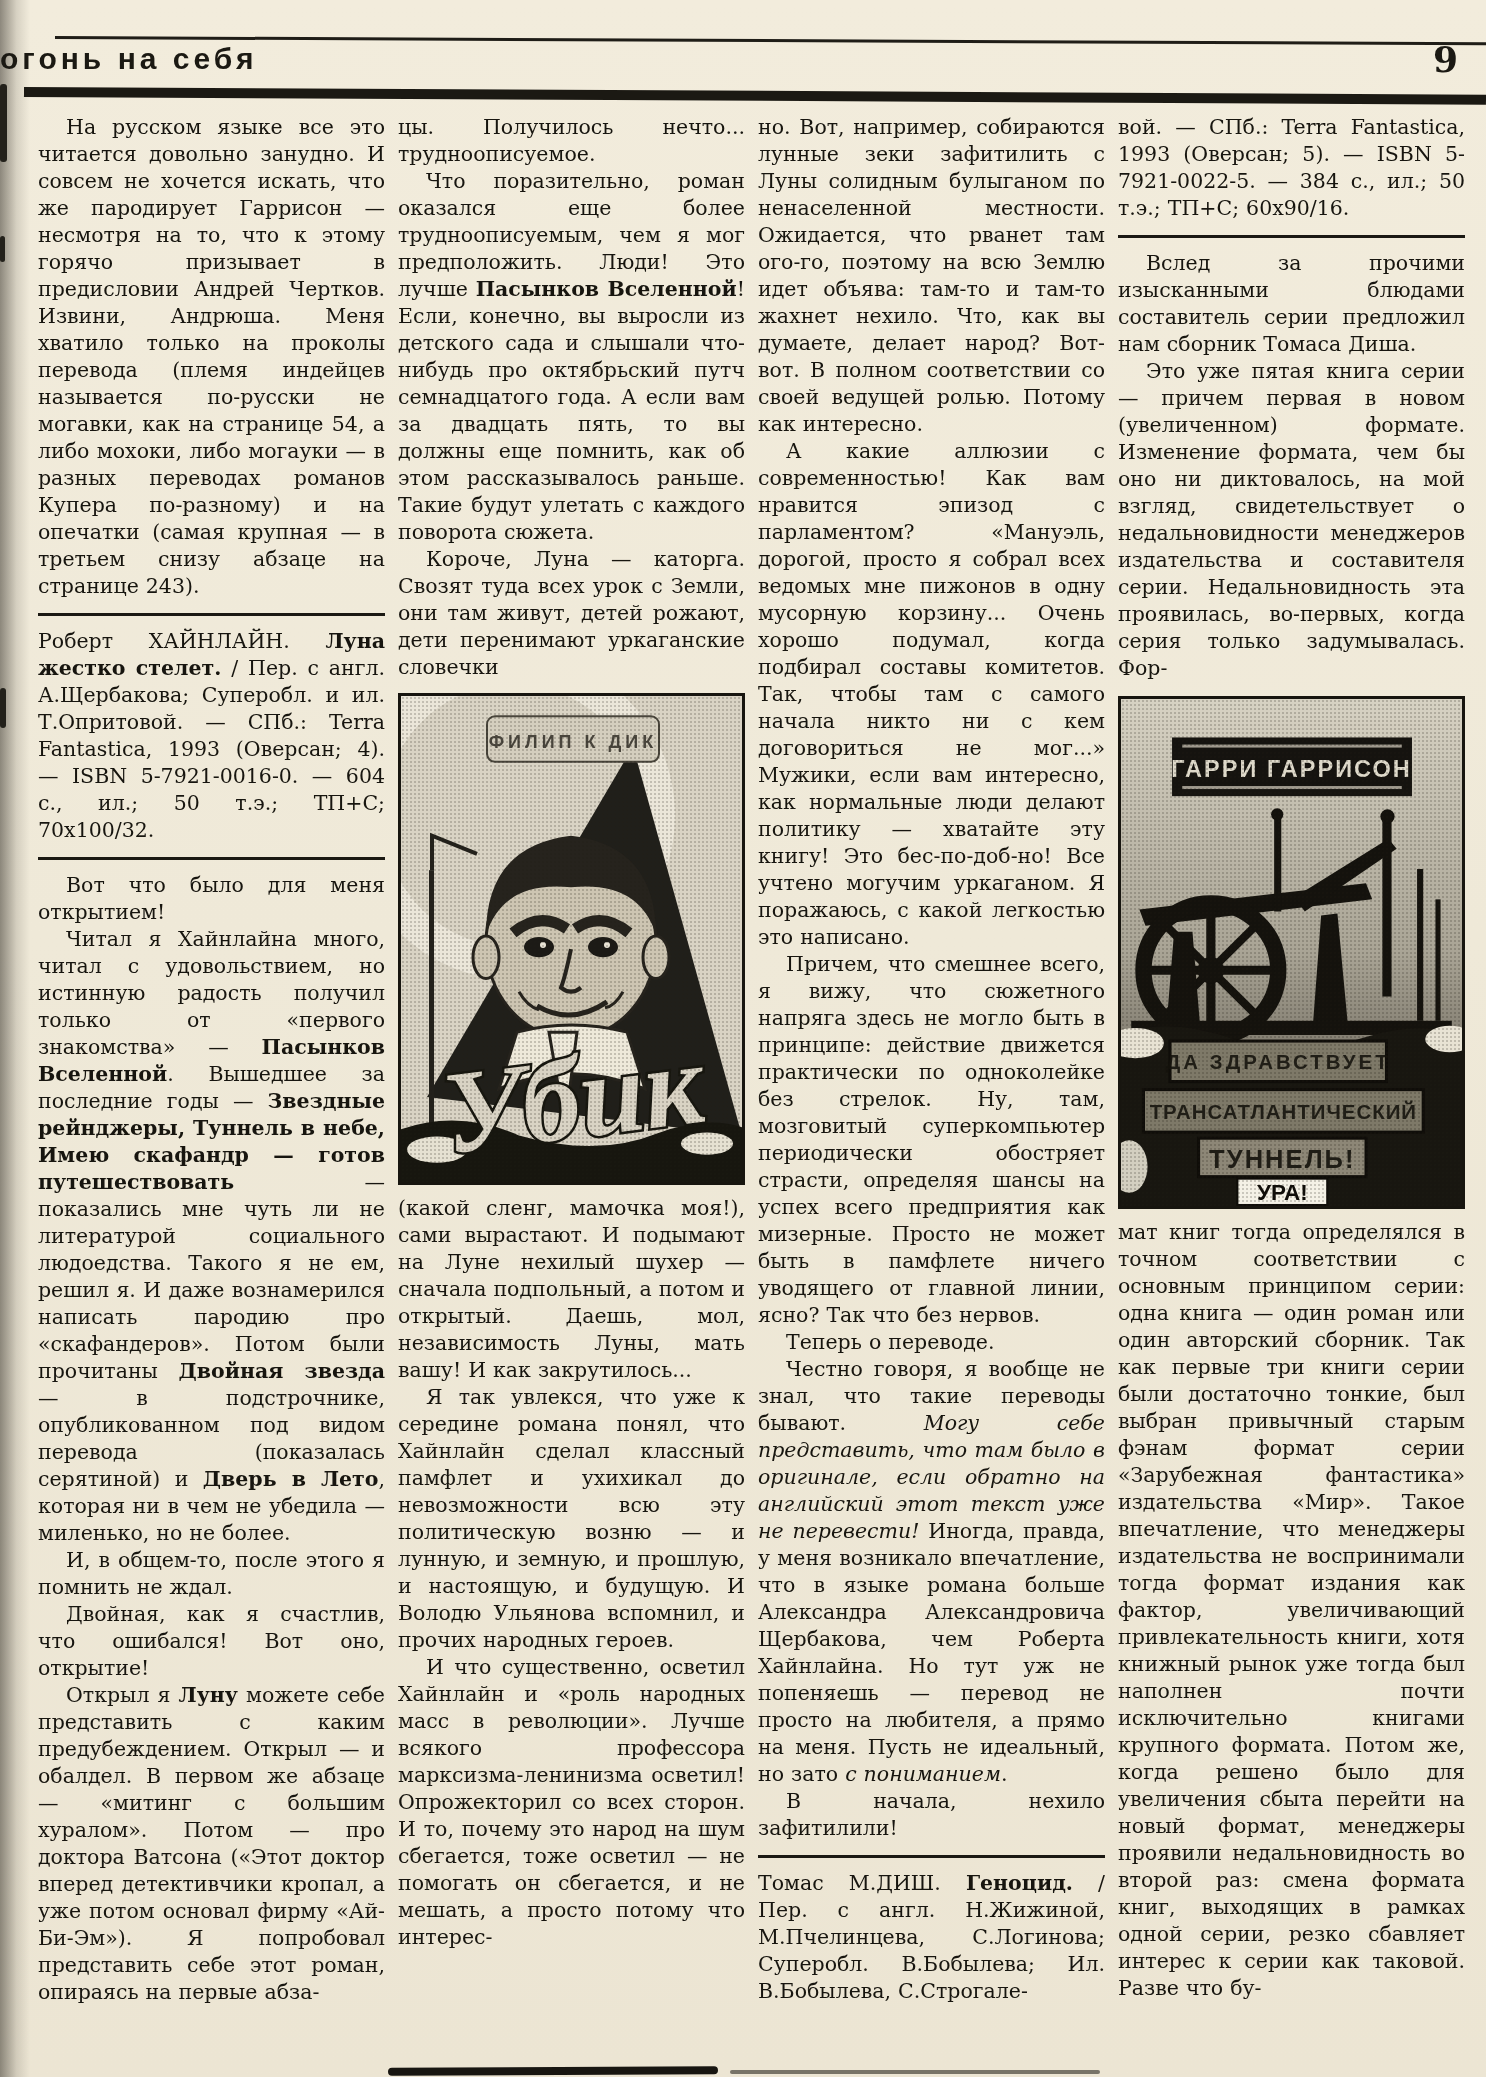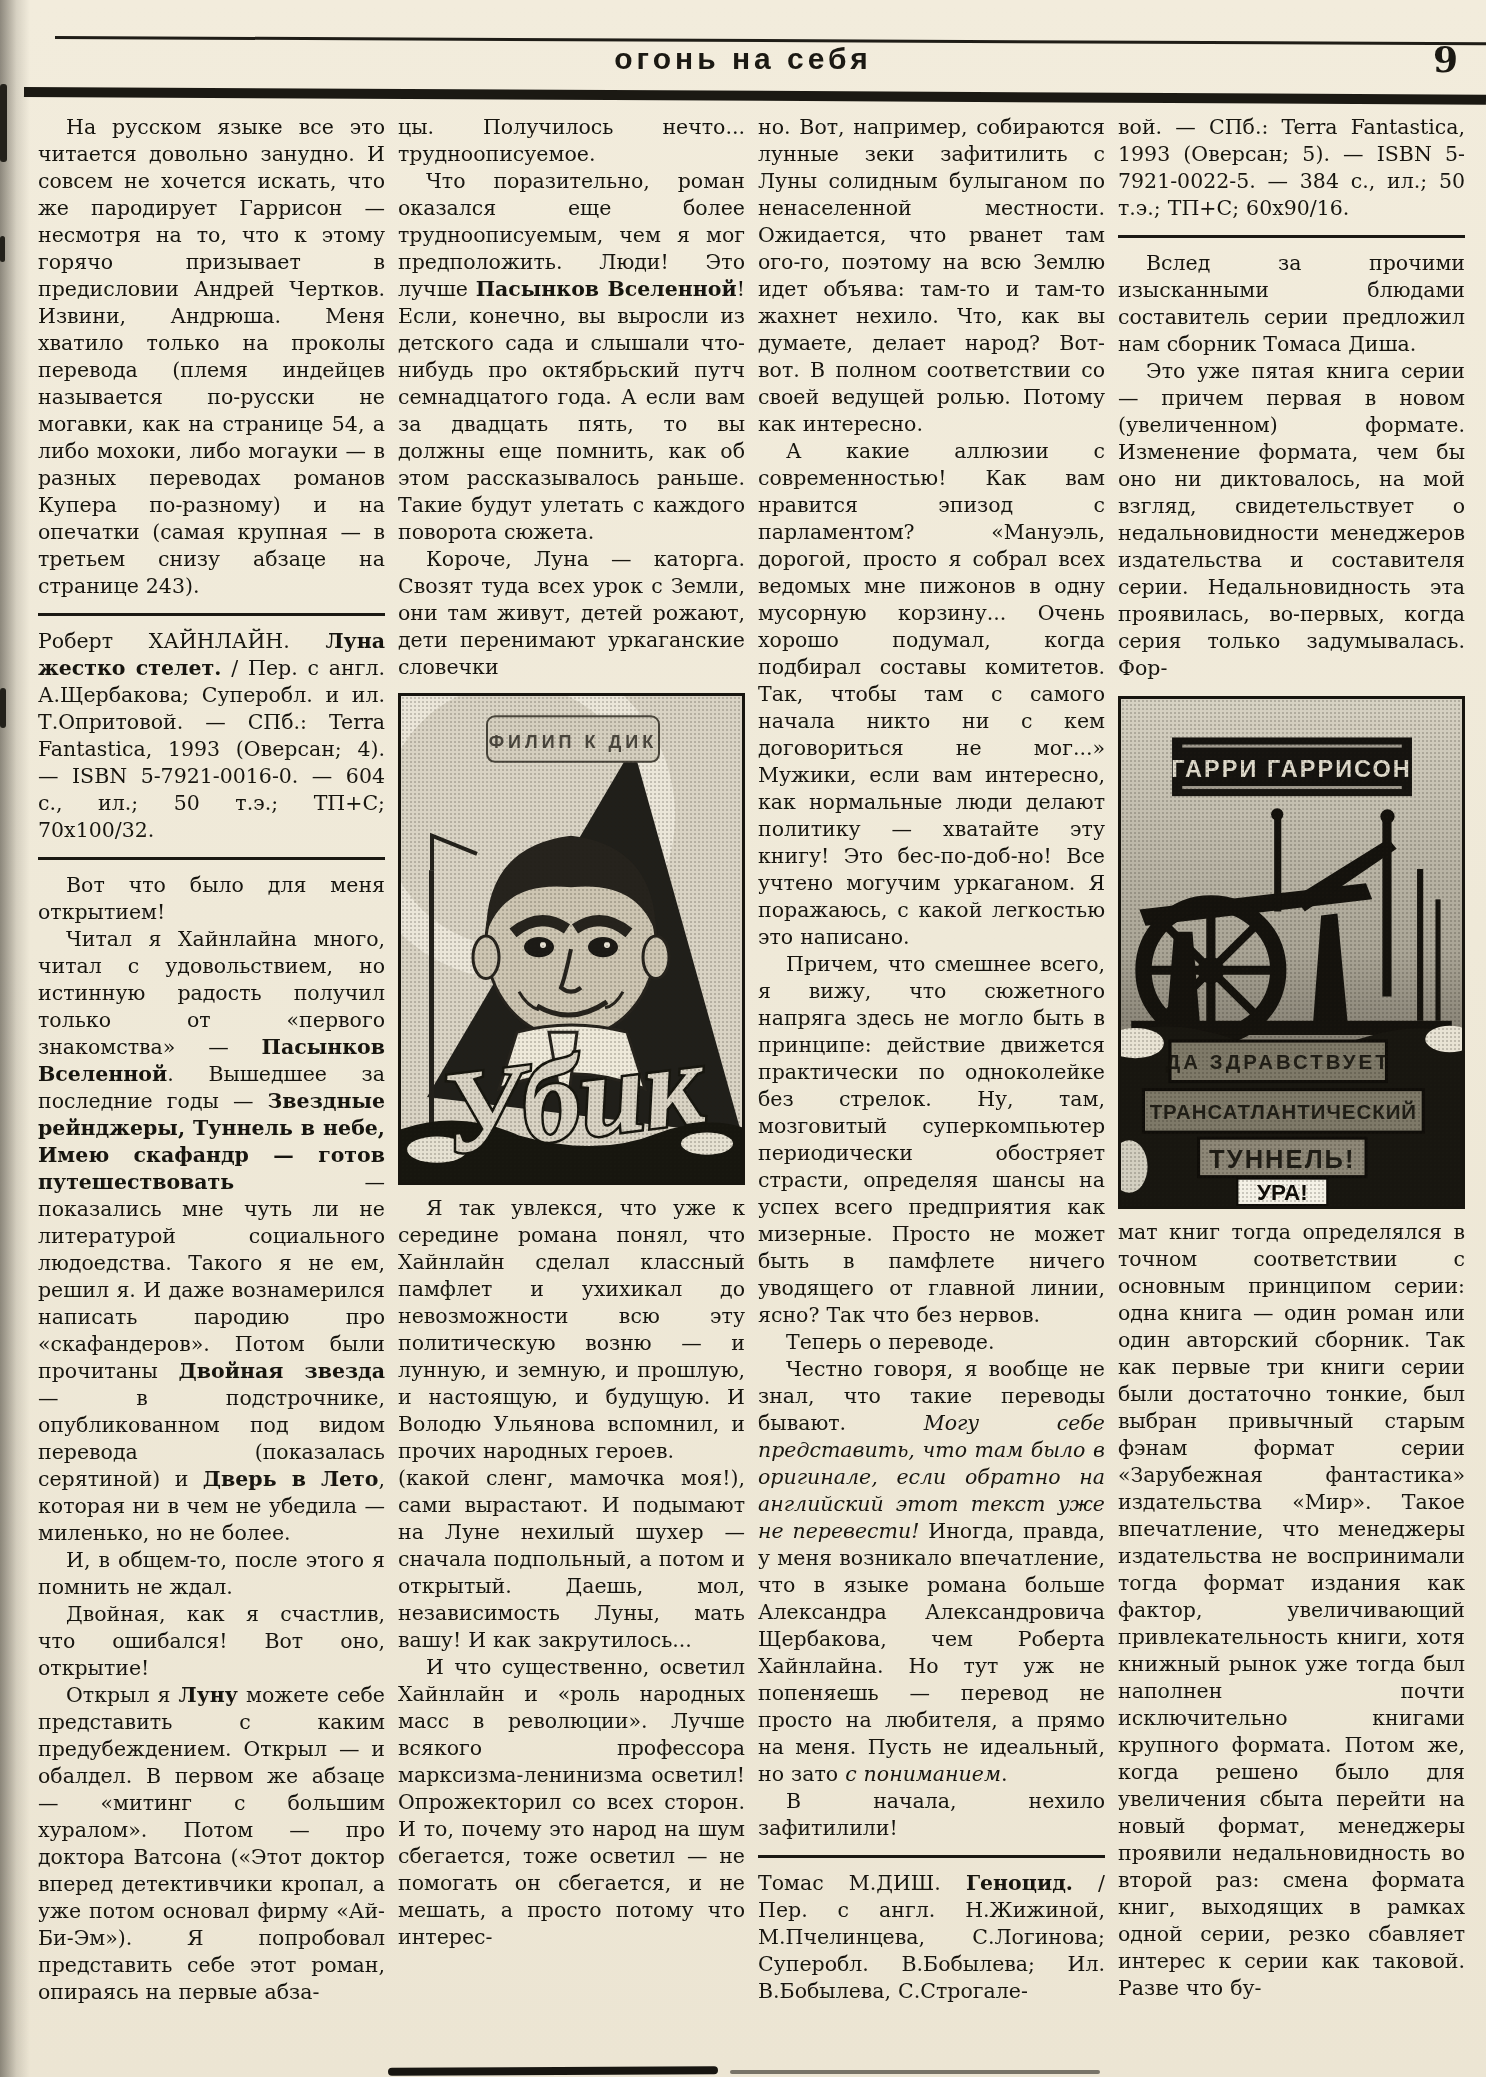--- a/index.html
+++ b/index.html
@@ -19,21 +19,21 @@
   .edge-mark{position:absolute;background:#23211b;border-radius:3px;}
   .m1{left:0;top:84px;width:7px;height:78px;}
   .m2{left:0;top:236px;width:5px;height:26px;}
   .m3{left:0;top:688px;width:6px;height:40px;}
   .bottom-smudge{position:absolute;left:388px;top:2067px;width:330px;height:8px;background:#181611;border-radius:4px;transform:rotate(-.3deg);}
   .bottom-smudge2{position:absolute;left:730px;top:2070px;width:370px;height:4px;background:#3a372e;opacity:.65;border-radius:3px;}
 
   
   .rule-thin{position:absolute;left:55px;right:0;top:36px;height:3px;background:#1f1d17;transform:rotate(.25deg);transform-origin:left center;}
   .rule-thick{position:absolute;left:24px;right:0;top:87px;height:10px;background:#1b1913;transform:rotate(.3deg);transform-origin:left center;}
-  .page-title{position:absolute;left:0;right:0;top:42px;margin:0;text-align:center;
+  .page-title{position:absolute;left:0;right:0;top:42px;margin:0;text-align:left;
     font-family:"Liberation Sans","DejaVu Sans",sans-serif;font-size:30px;font-weight:bold;letter-spacing:4px;color:#1b1913;}
   .page-num{position:absolute;right:28px;top:38px;font-size:36px;font-weight:bold;color:#1b1913;}
 
   
   .cols{position:absolute;left:38px;top:114px;bottom:16px;width:1427px;display:flex;gap:13px;overflow:hidden;}
   .column{flex:0 0 347px;width:347px;overflow:hidden;}
   .para{margin:0;font-size:20.5px;line-height:27px;text-align:justify;hyphens:auto;-webkit-hyphens:auto;word-spacing:.5px;}
   .ind{text-indent:28px;}
   .b{font-weight:bold;}
   .i{font-style:italic;}
@@ -112,22 +112,22 @@
             <path d="M116,332 Q170,318 226,332 L244,388 Q170,358 98,388 Z" fill="#eee9da" stroke="#26231d" stroke-width="3"></path>
             <path d="M148,332 L176,332 L164,424 Z" fill="#eee9da" stroke="#26231d" stroke-width="3"></path>
           </g>
           <path d="M0,428 Q58,408 118,434 Q196,456 256,432 Q306,414 341,426 L341,480 L0,480 Z" fill="#17160f"></path>
           <ellipse cx="36" cy="448" rx="30" ry="13" fill="#e6e1d2"></ellipse>
           <ellipse cx="306" cy="442" rx="26" ry="11" fill="#e6e1d2"></ellipse>
           <text x="174" y="436" text-anchor="middle" font-family="'Liberation Serif','DejaVu Serif',serif" font-size="116" font-style="italic" font-weight="bold" fill="#d9d3c4" stroke="#17160f" stroke-width="5" paint-order="stroke" transform="rotate(-7 174 416)">Убик</text>
         </svg>
       </figure>
 
+      <p class="para"><span>(какой сленг, мамочка моя!), сами вырастают. И подымают на Луне нехилый шухер — сначала подпольный, а потом и открытый. Даешь, мол, независимость Луны, мать вашу! И как закрутилось...</span></p>
       <p class="para ind"><span>Я так увлекся, что уже к середине романа понял, что Хайнлайн сделал классный памфлет и ухихикал до невозможности всю эту политическую возню — и лунную, и земную, и прошлую, и настоящую, и будущую. И Володю Ульянова вспомнил, и прочих народных героев.</span></p>
-      <p class="para"><span>(какой сленг, мамочка моя!), сами вырастают. И подымают на Луне нехилый шухер — сначала подпольный, а потом и открытый. Даешь, мол, независимость Луны, мать вашу! И как закрутилось...</span></p>
       <p class="para ind"><span>И что существенно, осветил Хайнлайн и «роль народных масс в революции». Лучше всякого профессора марксизма-ленинизма осветил! Опрожекторил со всех сторон. И то, почему это народ на шум сбегается, тоже осветил — не помогать он сбегается, и не мешать, а просто потому что интерес-</span></p>
     </div>
 
     <div class="column">
       <p class="para"><span>но. Вот, например, собираются лунные зеки зафитилить с Луны солидным булыганом по ненаселенной местности. Ожидается, что рванет там ого-го, поэтому на всю Землю идет объява: там-то и там-то жахнет нехило. Что, как вы думаете, делает народ? Вот-вот. В полном соответствии со своей ведущей ролью. Потому как интересно.</span></p>
       <p class="para ind"><span>А какие аллюзии с современностью! Как вам нравится эпизод с парламентом? «Мануэль, дорогой, просто я собрал всех ведомых мне пижонов в одну мусорную корзину... Очень хорошо подумал, когда подбирал составы комитетов. Так, чтобы там с самого начала никто ни с кем договориться не мог...» Мужики, если вам интересно, как нормальные люди делают политику — хватайте эту книгу! Это бес-по-доб-но! Все учтено могучим уркаганом. Я поражаюсь, с какой легкостью это написано.</span></p>
       <p class="para ind"><span>Причем, что смешнее всего, я вижу, что сюжетного напряга здесь не могло быть в принципе: действие движется практически по одноколейке без стрелок. Ну, там, мозговитый суперкомпьютер периодически обостряет страсти, определяя шансы на успех всего предприятия как мизерные. Просто не может быть в памфлете ничего уводящего от главной линии, ясно? Так что без нервов.</span></p>
       <p class="para ind"><span>Теперь о переводе.</span></p>
       <p class="para ind"><span>Честно говоря, я вообще не знал, что такие переводы бывают. </span><span class="i">Могу себе представить, что там было в оригинале, если обратно на английский этот текст уже не перевести!</span><span> Иногда, правда, у меня возникало впечатление, что в языке романа больше Александра Александровича Щербакова, чем Роберта Хайнлайна. Но тут уж не попеняешь — перевод не просто на любителя, а прямо на меня. Пусть не идеальный, но зато </span><span class="i">с пониманием</span><span>.</span></p>
       <p class="para ind"><span>В начала, нехило зафитилили!</span></p>

